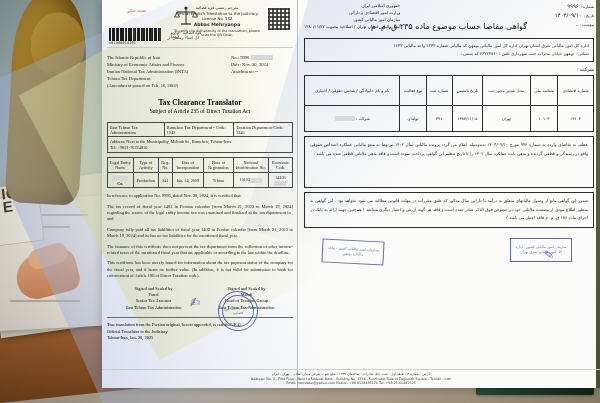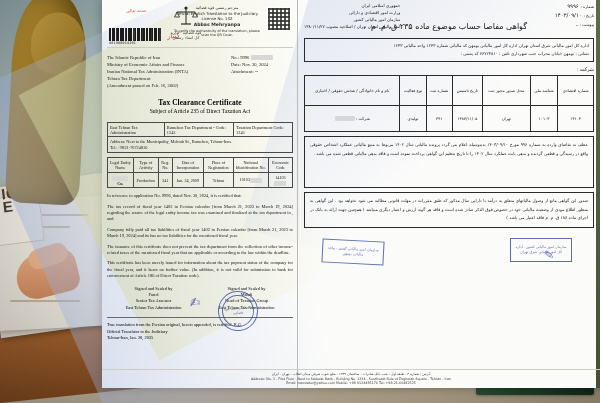--- a/index.html
+++ b/index.html
@@ -381,21 +381,21 @@
           <span>9996</span>
           <span class="redact" style="width:22px;"></span></div>
         <div><span>Date:</span>
           <span>Nov. 30, 2024</span></div>
         <div><span>Attachment:</span>
           <span>--</span></div>
       </div>
     </div>
 
     <div class="en-title">
-      <h1>Tax Clearance Certificate</h1>
+      <h1>Tax Clearance Translator</h1>
       <h2>Subject of Article 235 of Direct Taxation Act</h2>
     </div>
 
     <table class="tbl-admin">
       <tbody>
           <tr>
         <td>East Tehran Tax Administration</td>
         <td>Bumehen Tax Department - Code:  1243</td>
         <td>Taxation Department Code: 1243</td>
       </tr>

